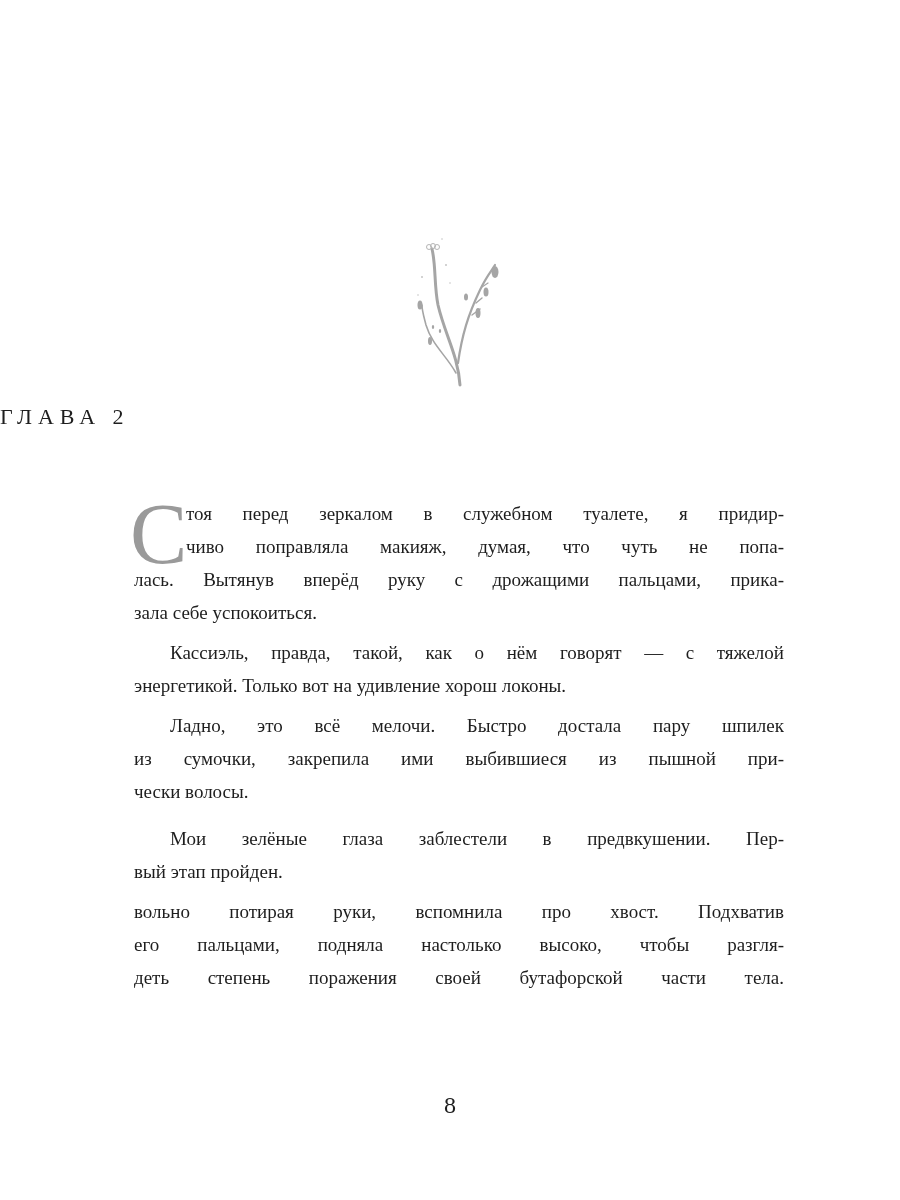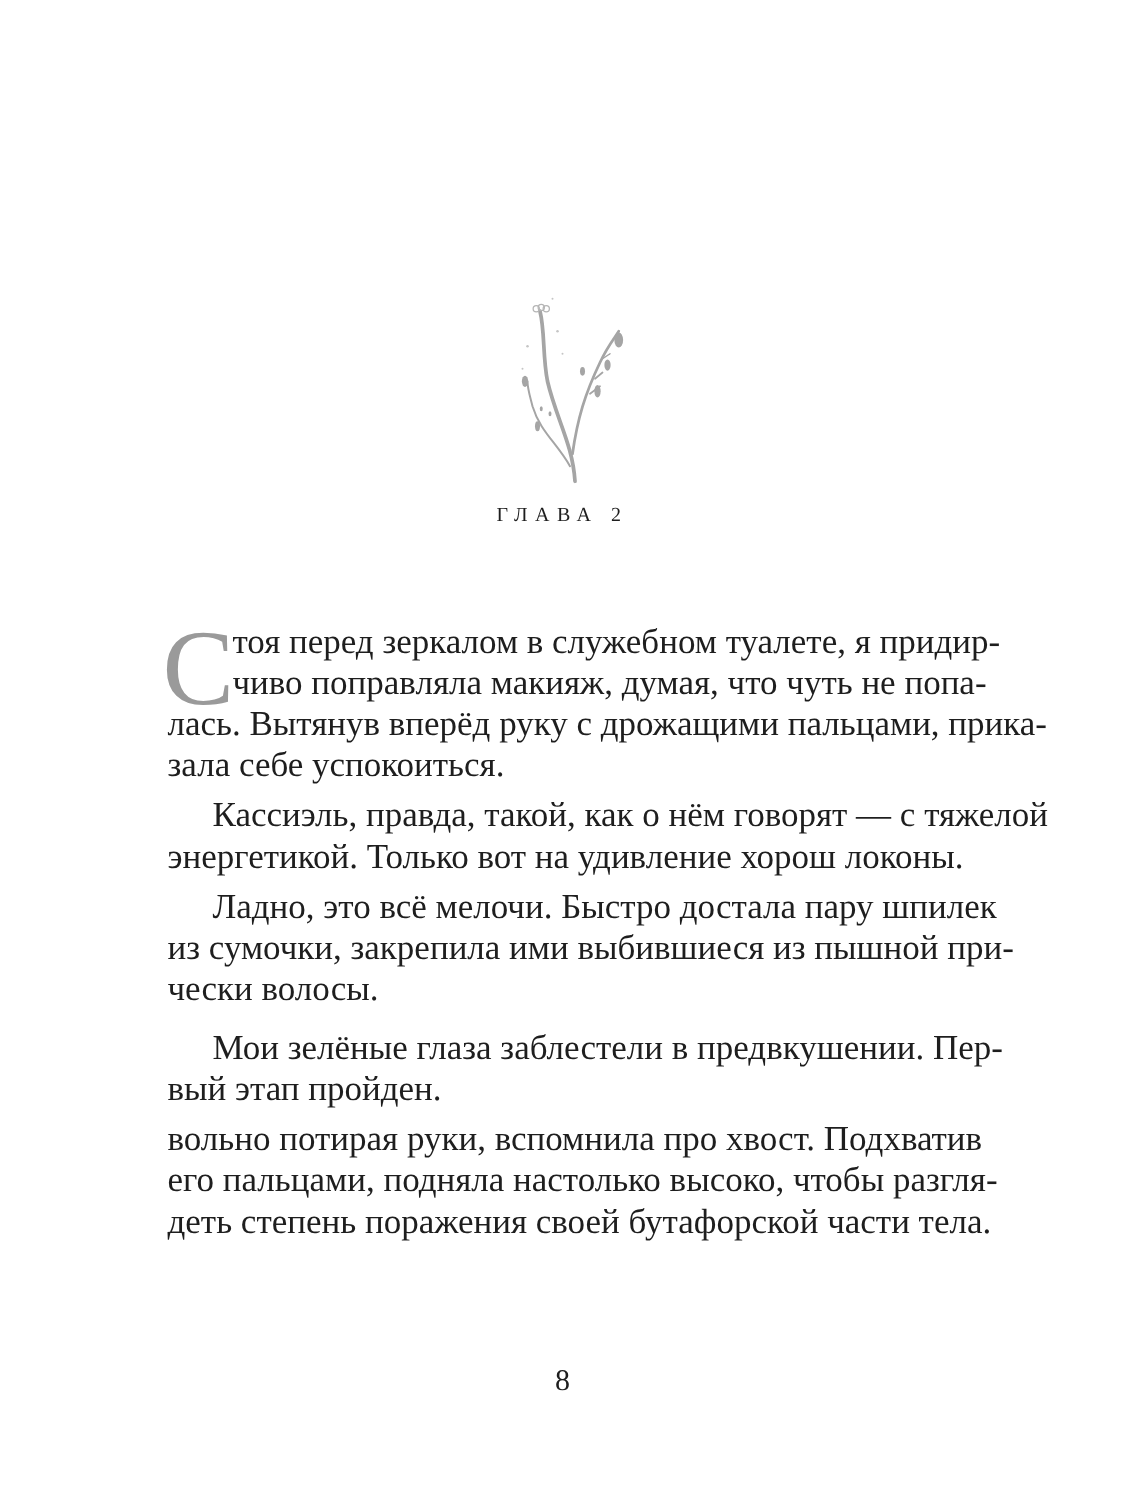--- a/index.html
+++ b/index.html
@@ -1,23 +1,23 @@
 <!DOCTYPE html>
 <html><head>
 <meta charset="utf-8">
 <style>
   html, body { margin: 0; padding: 0; background: #ffffff; }
   body { width: 900px; height: 1200px; position: relative; overflow: hidden;
          font-family: "Liberation Serif", "DejaVu Serif", serif; color: #1e1e1e; }
   .page { position: absolute; left: 0; top: 0; width: 900px; height: 1200px; }
   .ornament { position: absolute; left: 400px; top: 235px; width: 100px; height: 155px; }
-  .chapter-title { position: absolute; left: 0; width: 900px; top: 404px; text-align: center;
-         font-size: 16px; letter-spacing: 6px; color: #1e1e1e; }
+  .chapter-title { position: absolute; left: 0; width: 900px; top: 404px; text-align: left;
+         font-size: 22px; letter-spacing: 6px; color: #1e1e1e; }
   .body-text { position: absolute; left: 134px; width: 650px; top: 497px; }
-  .line { display: block; height: 33px; line-height: 33px; font-size: 28px;
+  .line { display: block; height: 33px; line-height: 33px; font-size: 19px;
           white-space: nowrap; text-align: justify; text-align-last: justify; }
   .line.last { text-align-last: left; }
   .line.indent { padding-left: 36px; }
   .line.dc { padding-left: 52px; }
   .para-gap { height: 7px; }
   .dropcap { position: absolute; left: -4px; top: -6px; font-size: 86px; line-height: 86px;
              color: #9a9a9a; }
   .page-number { position: absolute; left: 0; width: 900px; top: 1092px; text-align: center;
          font-size: 24px; }
 </style>

